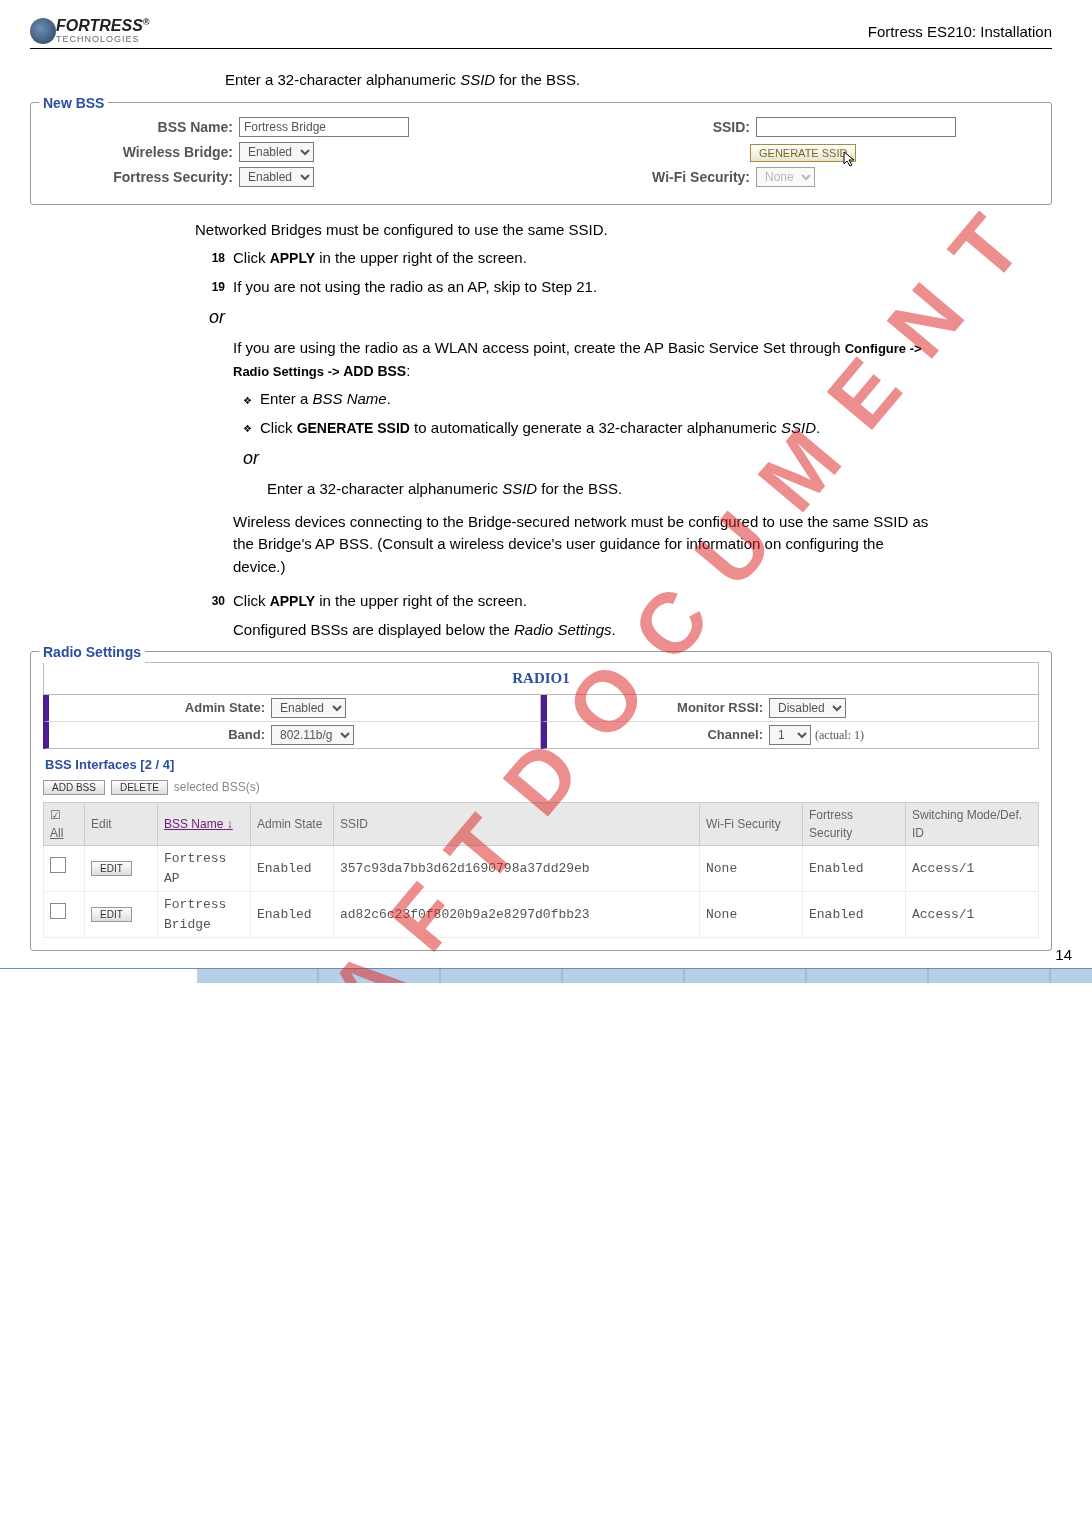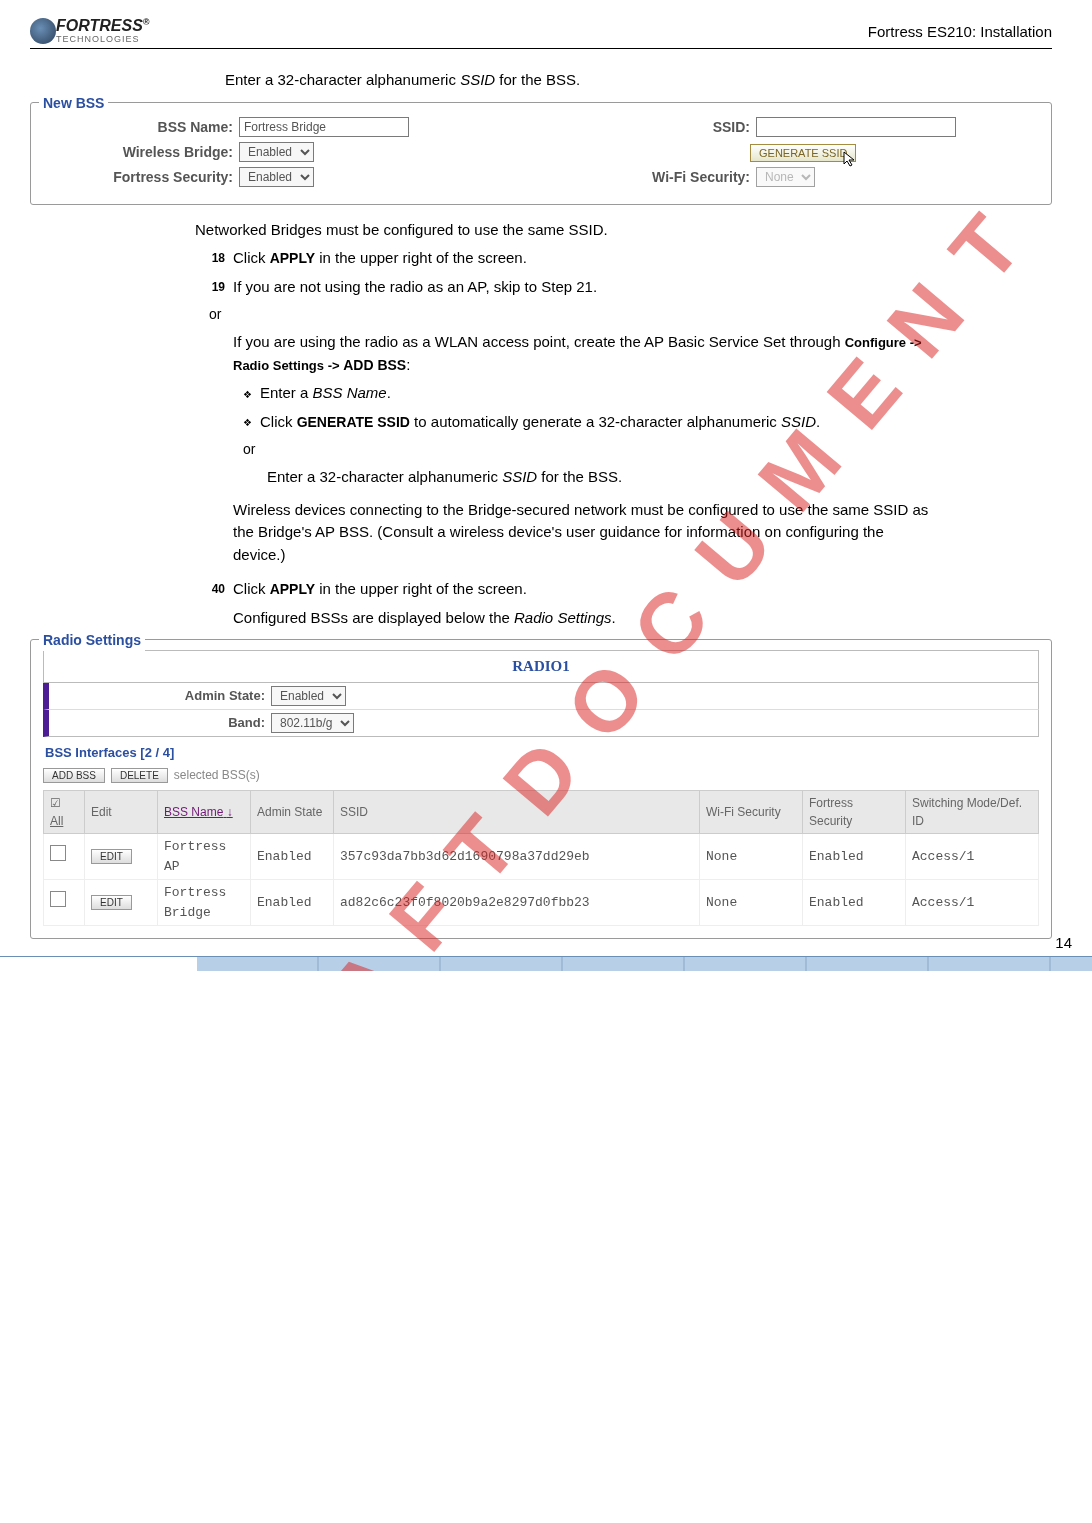--- a/index.html
+++ b/index.html
@@ -18,21 +18,21 @@
 .formrow{display:flex;align-items:center;margin:4px 0}
 .lbl{font-weight:700;color:#555;text-align:right;padding-right:6px}
 .sel,.inp{border:1px solid #7a7a7a;background:#f7f7f7;font-family:Verdana,Arial;font-size:12px;color:#555;height:20px;padding:1px 4px;box-sizing:border-box}
 .inp{background:#fff;width:170px}
 .btn{background:linear-gradient(#fff,#e6e6cb);border:1px solid #a38c40;font-size:11px;color:#7a6524;padding:2px 8px;cursor:pointer;font-family:Verdana,Arial}
 .cursor{position:relative;display:inline-block}
 .cursor svg{position:absolute;top:8px;right:-4px}
 .step{display:flex;margin:6px 0}
 .step .n{width:30px;text-align:right;font-size:12px;font-weight:700;padding-right:8px;padding-top:2px}
 .step .b{flex:1}
-.or{margin-left:0;font-size:14px}
+.or{font-style:italic;margin-left:0;font-size:18px}
 .sub{margin-left:22px}
 .diam{font-size:10px;vertical-align:middle;padding-right:8px}
 .sc{font-variant:small-caps;font-weight:700;font-size:14px}
 .sc2{font-weight:700;font-size:13px}
 .it{font-style:italic}
 .bssbox{margin-top:8px}
 .radio1{font-family:Liberation Serif, serif;color:#2b4fa1;font-weight:700;text-align:center;border:1px solid #bbb;padding:4px;font-size:15px}
 .rdrow{display:flex;border-left:6px solid #4c1d95;border-right:1px solid #bbb;border-bottom:1px solid #ddd;padding:3px 16px;align-items:center;font-size:13px}
 .rdrow:last-child{border-bottom:1px solid #bbb}
 .rdrow .lbl{color:#555}
@@ -125,37 +125,48 @@
     </div>
 
     <div class="sub" style="margin-left:48px"><span class="diam">❖</span><span>Enter a </span><span class="it">BSS Name</span><span>.</span></div>
     <div class="sub" style="margin:6px 0 6px 48px"><span class="diam">❖</span><span>Click </span><span class="sc">GENERATE SSID</span><span> to automatically generate a 32-character alphanumeric </span><span class="it">SSID</span><span>.</span></div>
     <div class="or" style="margin-left:48px">or</div>
     <div style="margin:6px 0 10px 72px"><span>Enter a 32-character alphanumeric </span><span class="it">SSID</span><span> for the BSS.</span></div>
 
     <div style="margin:0 0 12px 38px">Wireless devices connecting to the Bridge-secured network must be configured to use the same SSID as the Bridge's AP BSS. (Consult a wireless device's user guidance for information on configuring the device.)</div>
 
     <div class="step">
-      <div class="n">40</div>
+      <div class="n">30</div>
       <div class="b"><span>Click </span><span class="sc">APPLY</span><span> in the upper right of the screen.</span></div>
     </div>
     <div style="margin:4px 0 10px 38px"><span>Configured BSSs are displayed below the </span><span class="it">Radio Settings</span><span>.</span></div>
 
     <div class="fieldset fw bssbox">
       <div class="legend">Radio Settings</div>
       <div class="radio1">RADIO1</div>
       <div style="display:flex">
         <div style="flex:1">
           <div class="rdrow">
               <div class="lbl" style="width:200px">Admin State:</div>
               <select class="sel"><option>Enabled</option></select>
             </div>
           <div class="rdrow">
               <div class="lbl" style="width:200px">Band:</div>
               <select class="sel"><option>802.11b/g</option></select>
+            </div>
+        </div>
+        <div style="flex:1">
+          <div class="rdrow">
+              <div class="lbl" style="width:200px">Monitor RSSI:</div>
+              <select class="sel"><option>Disabled</option></select>
+            </div>
+          <div class="rdrow">
+              <div class="lbl" style="width:200px">Channel:</div>
+              <select class="sel" style="width:42px"><option>1</option></select> 
+              <span style="font-family:Verdana;font-size:12px;color:#555;padding-left:4px">(actual: 1)</span>
             </div>
         </div>
       </div>
       <div class="bsshdr">BSS Interfaces [2 / 4]</div>
       <div class="tbar">
         <button class="smb">ADD BSS</button>
         <button class="smb">DELETE</button>
         <span>selected BSS(s)</span>
       </div>
       <table class="bss">

